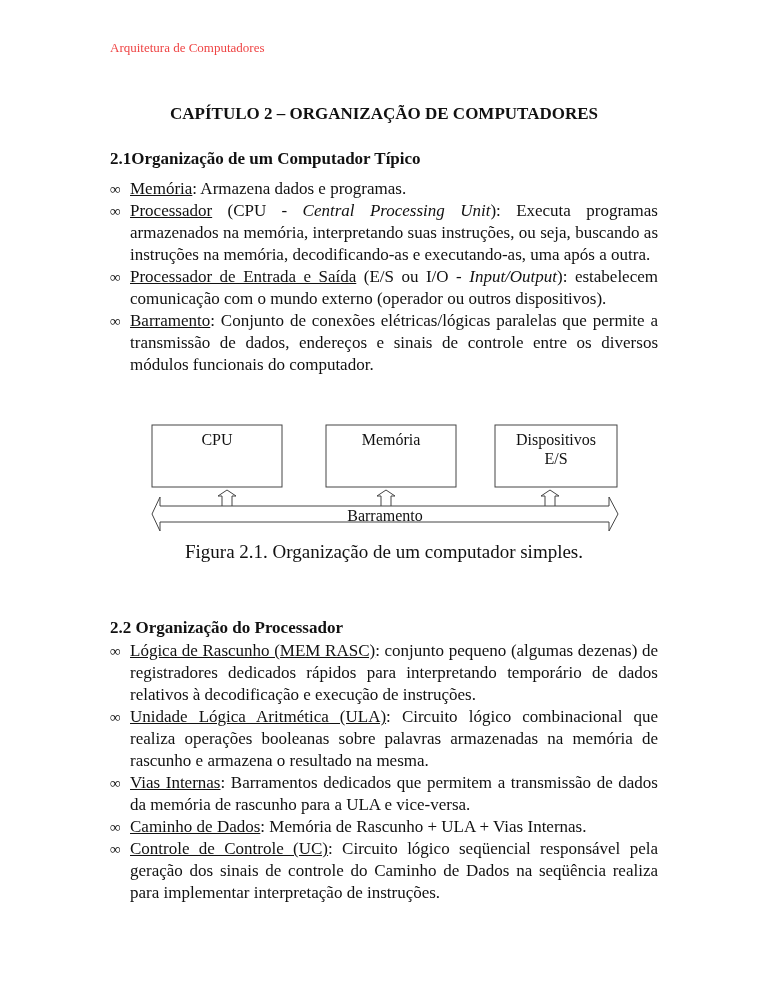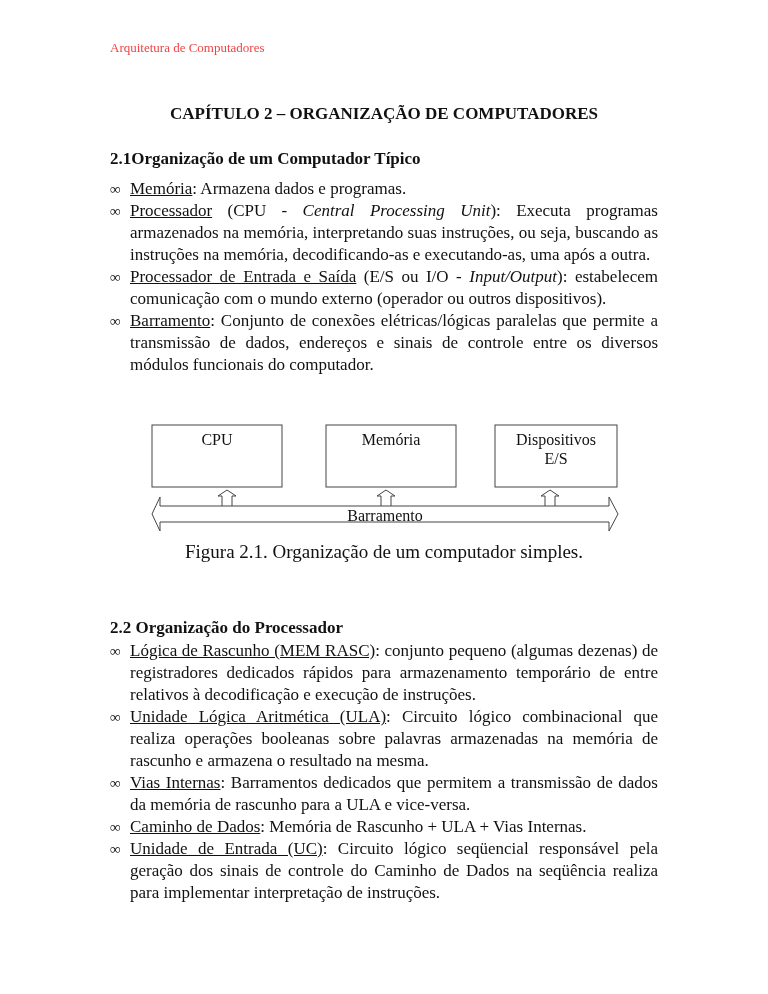--- a/index.html
+++ b/index.html
@@ -72,31 +72,31 @@
   </svg>
 </div>
 
 <div class="caption">Figura 2.1. Organização de um computador simples.</div>
 
 <div class="section-title s2">2.2 Organização do Processador</div>
 
 <ul class="bullets b2">
   <li>
     <span class="bullet-icon">∞</span>
-    <span class="term">Lógica de Rascunho (MEM RASC)</span><span>: conjunto pequeno (algumas dezenas) de registradores dedicados rápidos para armazenamento temporário de entre relativos à decodificação e execução de instruções.</span>
+    <span class="term">Lógica de Rascunho (MEM RASC)</span><span>: conjunto pequeno (algumas dezenas) de registradores dedicados rápidos para interpretando temporário de dados relativos à decodificação e execução de instruções.</span>
   </li>
   <li>
     <span class="bullet-icon">∞</span>
     <span class="term">Unidade Lógica Aritmética (ULA)</span><span>: Circuito lógico combinacional que realiza operações booleanas sobre palavras armazenadas na memória de rascunho e armazena o resultado na mesma.</span>
   </li>
   <li>
     <span class="bullet-icon">∞</span>
     <span class="term">Vias Internas</span><span>: Barramentos dedicados que permitem a transmissão de dados da memória de rascunho para a ULA e vice-versa.</span>
   </li>
   <li>
     <span class="bullet-icon">∞</span>
     <span class="term">Caminho de Dados</span><span>: Memória de Rascunho + ULA + Vias Internas.</span>
   </li>
   <li>
     <span class="bullet-icon">∞</span>
-    <span class="term">Unidade de Entrada (UC)</span><span>: Circuito lógico seqüencial responsável pela geração dos sinais de controle do Caminho de Dados na seqüência realiza para implementar interpretação de instruções.</span>
+    <span class="term">Controle de Controle (UC)</span><span>: Circuito lógico seqüencial responsável pela geração dos sinais de controle do Caminho de Dados na seqüência realiza para implementar interpretação de instruções.</span>
   </li>
 </ul>
 
 </body></html>

